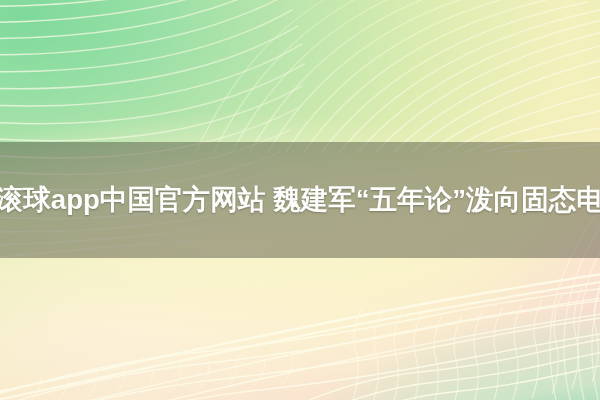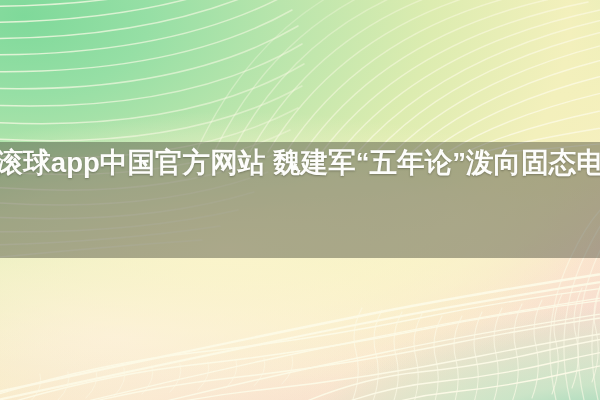--- a/index.html
+++ b/index.html
@@ -56,22 +56,22 @@
   }
 
   
   .headline {
     position: absolute;
     left: 0;
     right: 0;
     top: 142px;
     height: 116px;
     display: flex;
-    flex-direction: row;
-    align-items: flex-start;
+    flex-direction: column;
+    align-items: center;
     justify-content: center;
     gap: 2px;
     text-align: center;
     color: #fdfdfb;
     font-weight: bold;
     font-size: 28px;
     line-height: 42px;
     letter-spacing: 0px;
     white-space: nowrap;
     text-shadow: 0 1px 2px rgba(40,42,32,0.35);

